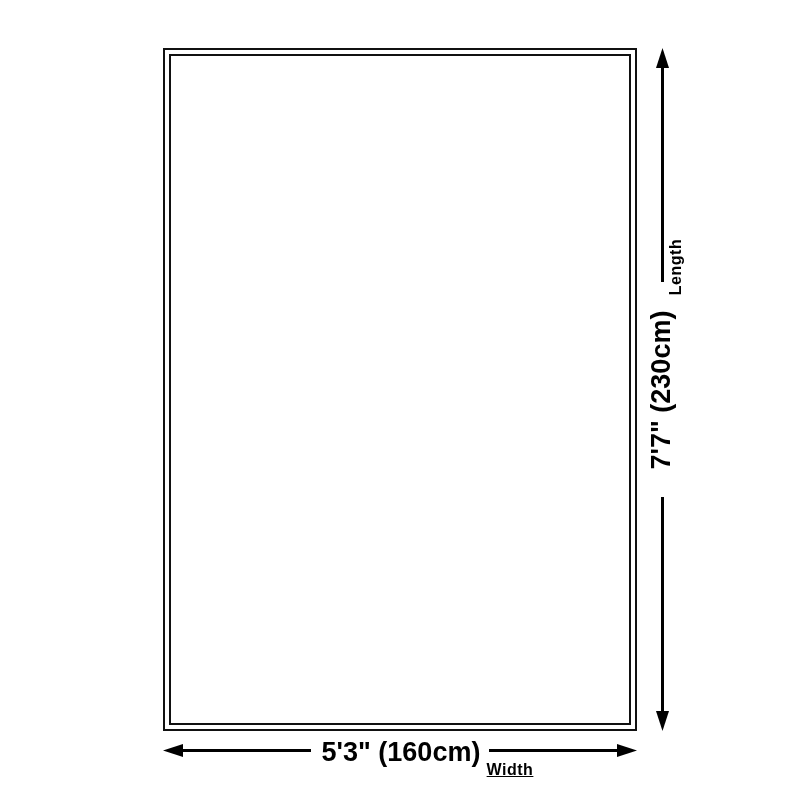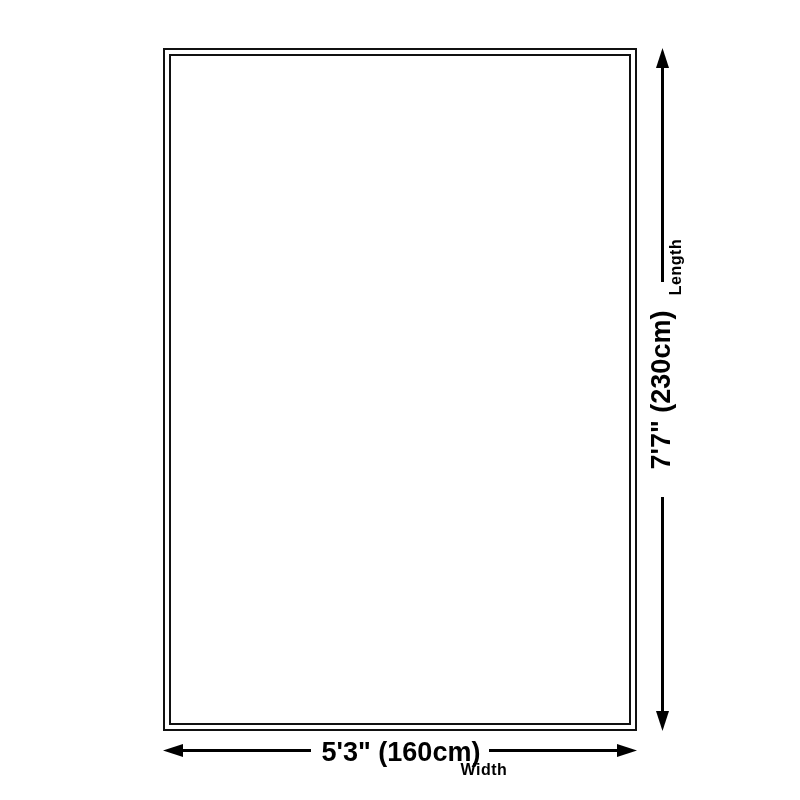--- a/index.html
+++ b/index.html
@@ -51,21 +51,21 @@
     white-space: nowrap;
     transform: translate(-50%, -50%);
     letter-spacing: 0.5px;
   }
   .rot {
     transform: translate(-50%, -50%) rotate(-90deg);
   }
   .length-value { left: 661px; top: 390px; }
   .length-label { left: 676px; top: 267px; }
   .width-value  { left: 401px; top: 752px; }
-  .width-label  { left: 484px; top: 770px; }
+  .width-label  { left: 510px; top: 770px; text-decoration: underline; }
 </style>
 </head>
 <body>
 
 <div class="stage">
 
   <div class="rug">
     <div class="rug-inner"></div>
   </div>
 

